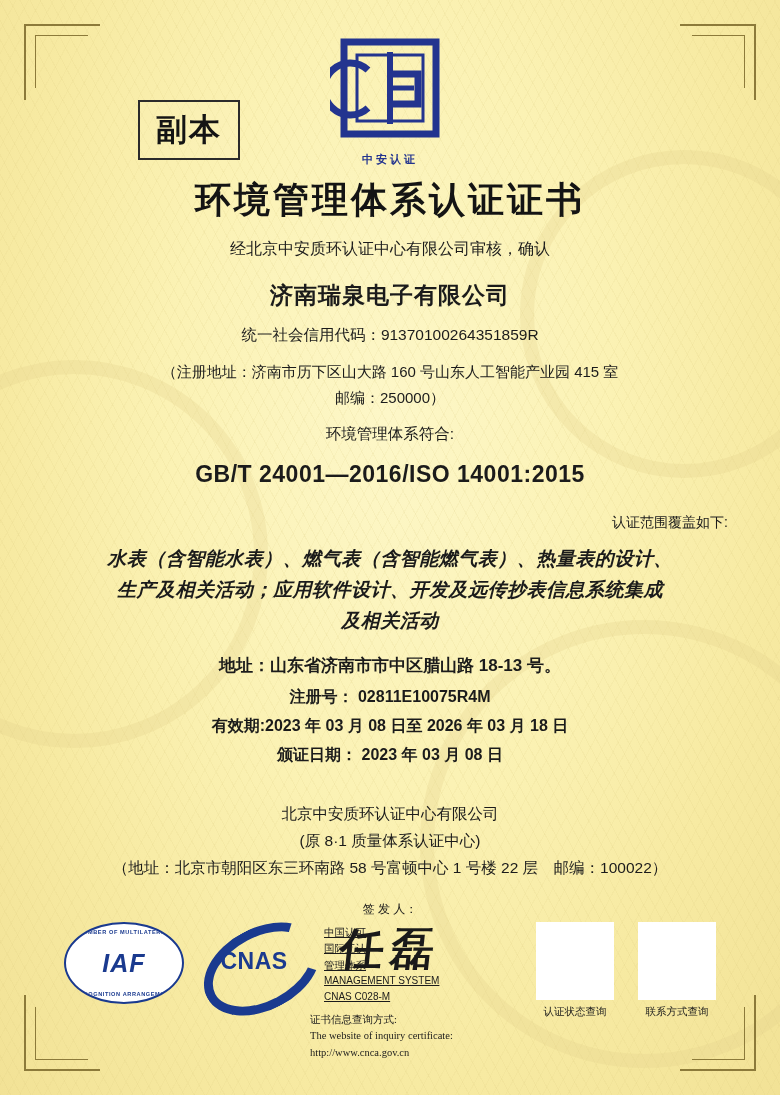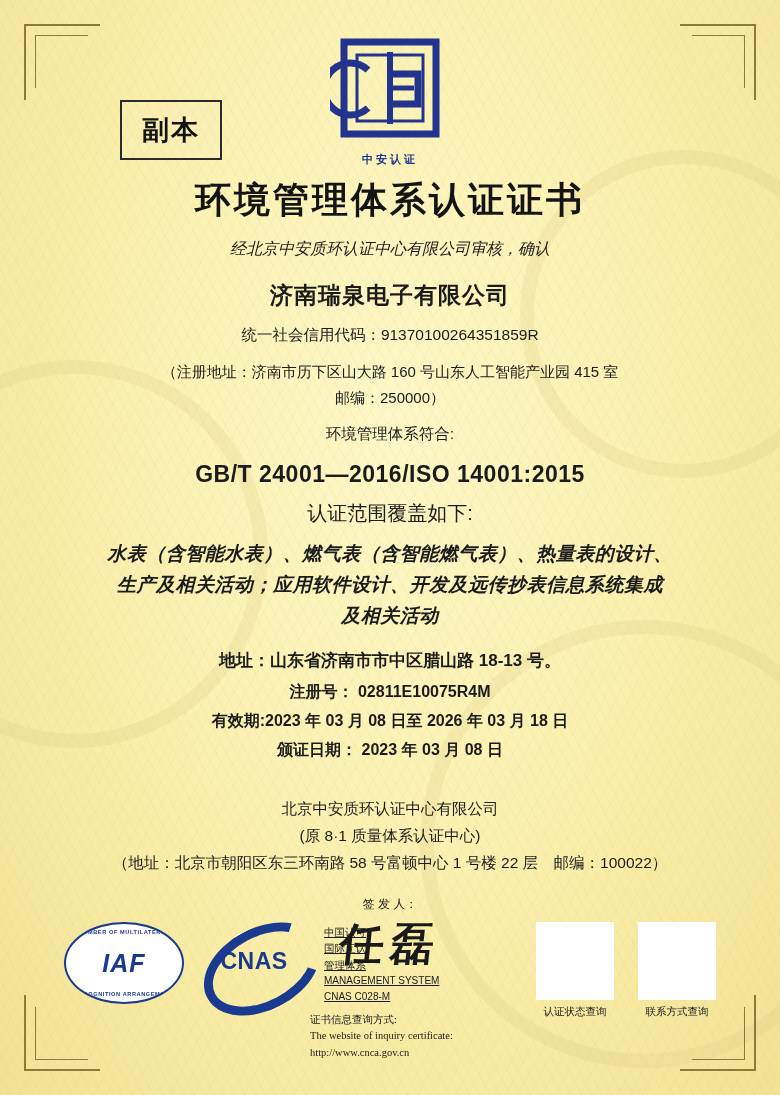--- a/index.html
+++ b/index.html
@@ -67,29 +67,29 @@
     position: relative;
     z-index: 3;
     padding: 0 52px;
     text-align: center;
     color: #1b1b1b;
   }
 
   
   .copy-badge {
     position: absolute;
-    left: 120px;
+    left: 138px;
     top: 100px;
     width: 98px;
     height: 56px;
     border: 2px solid #2b2b2b;
     display: flex;
     align-items: center;
     justify-content: center;
-    font-size: 27px;
+    font-size: 31px;
     font-weight: bold;
     letter-spacing: 2px;
     color: #141414;
     background: rgba(255,255,255,0.06);
     z-index: 5;
   }
 
   
   .logo-wrap {
     position: absolute;
@@ -112,21 +112,20 @@
     margin-top: 176px;
     font-size: 36px;
     font-weight: bold;
     letter-spacing: 3px;
     color: #141414;
   }
   .subtitle {
     margin-top: 14px;
     font-size: 16px;
     color: #1b1b1b;
-    font-style: italic;
   }
   .company {
     margin-top: 20px;
     font-size: 23px;
     font-weight: bold;
     letter-spacing: 1px;
   }
   .line {
     margin-top: 12px;
     font-size: 15.5px;
@@ -134,22 +133,23 @@
   }
   .line.small { font-size: 15px; }
   .standard {
     margin-top: 14px;
     font-size: 23px;
     font-weight: bold;
     letter-spacing: 0.5px;
     font-family: "Liberation Sans", sans-serif;
   }
   .scope-label {
-    margin-top: 12px;
-    font-size: 20px;
+    margin-top: 26px;
+    font-size: 14px;
+    text-align: right;
   }
   .scope {
     margin-top: 12px;
     font-size: 19px;
     font-weight: bold;
     line-height: 1.55;
     letter-spacing: 0.5px;
     font-style: italic;
   }
   .addr {

